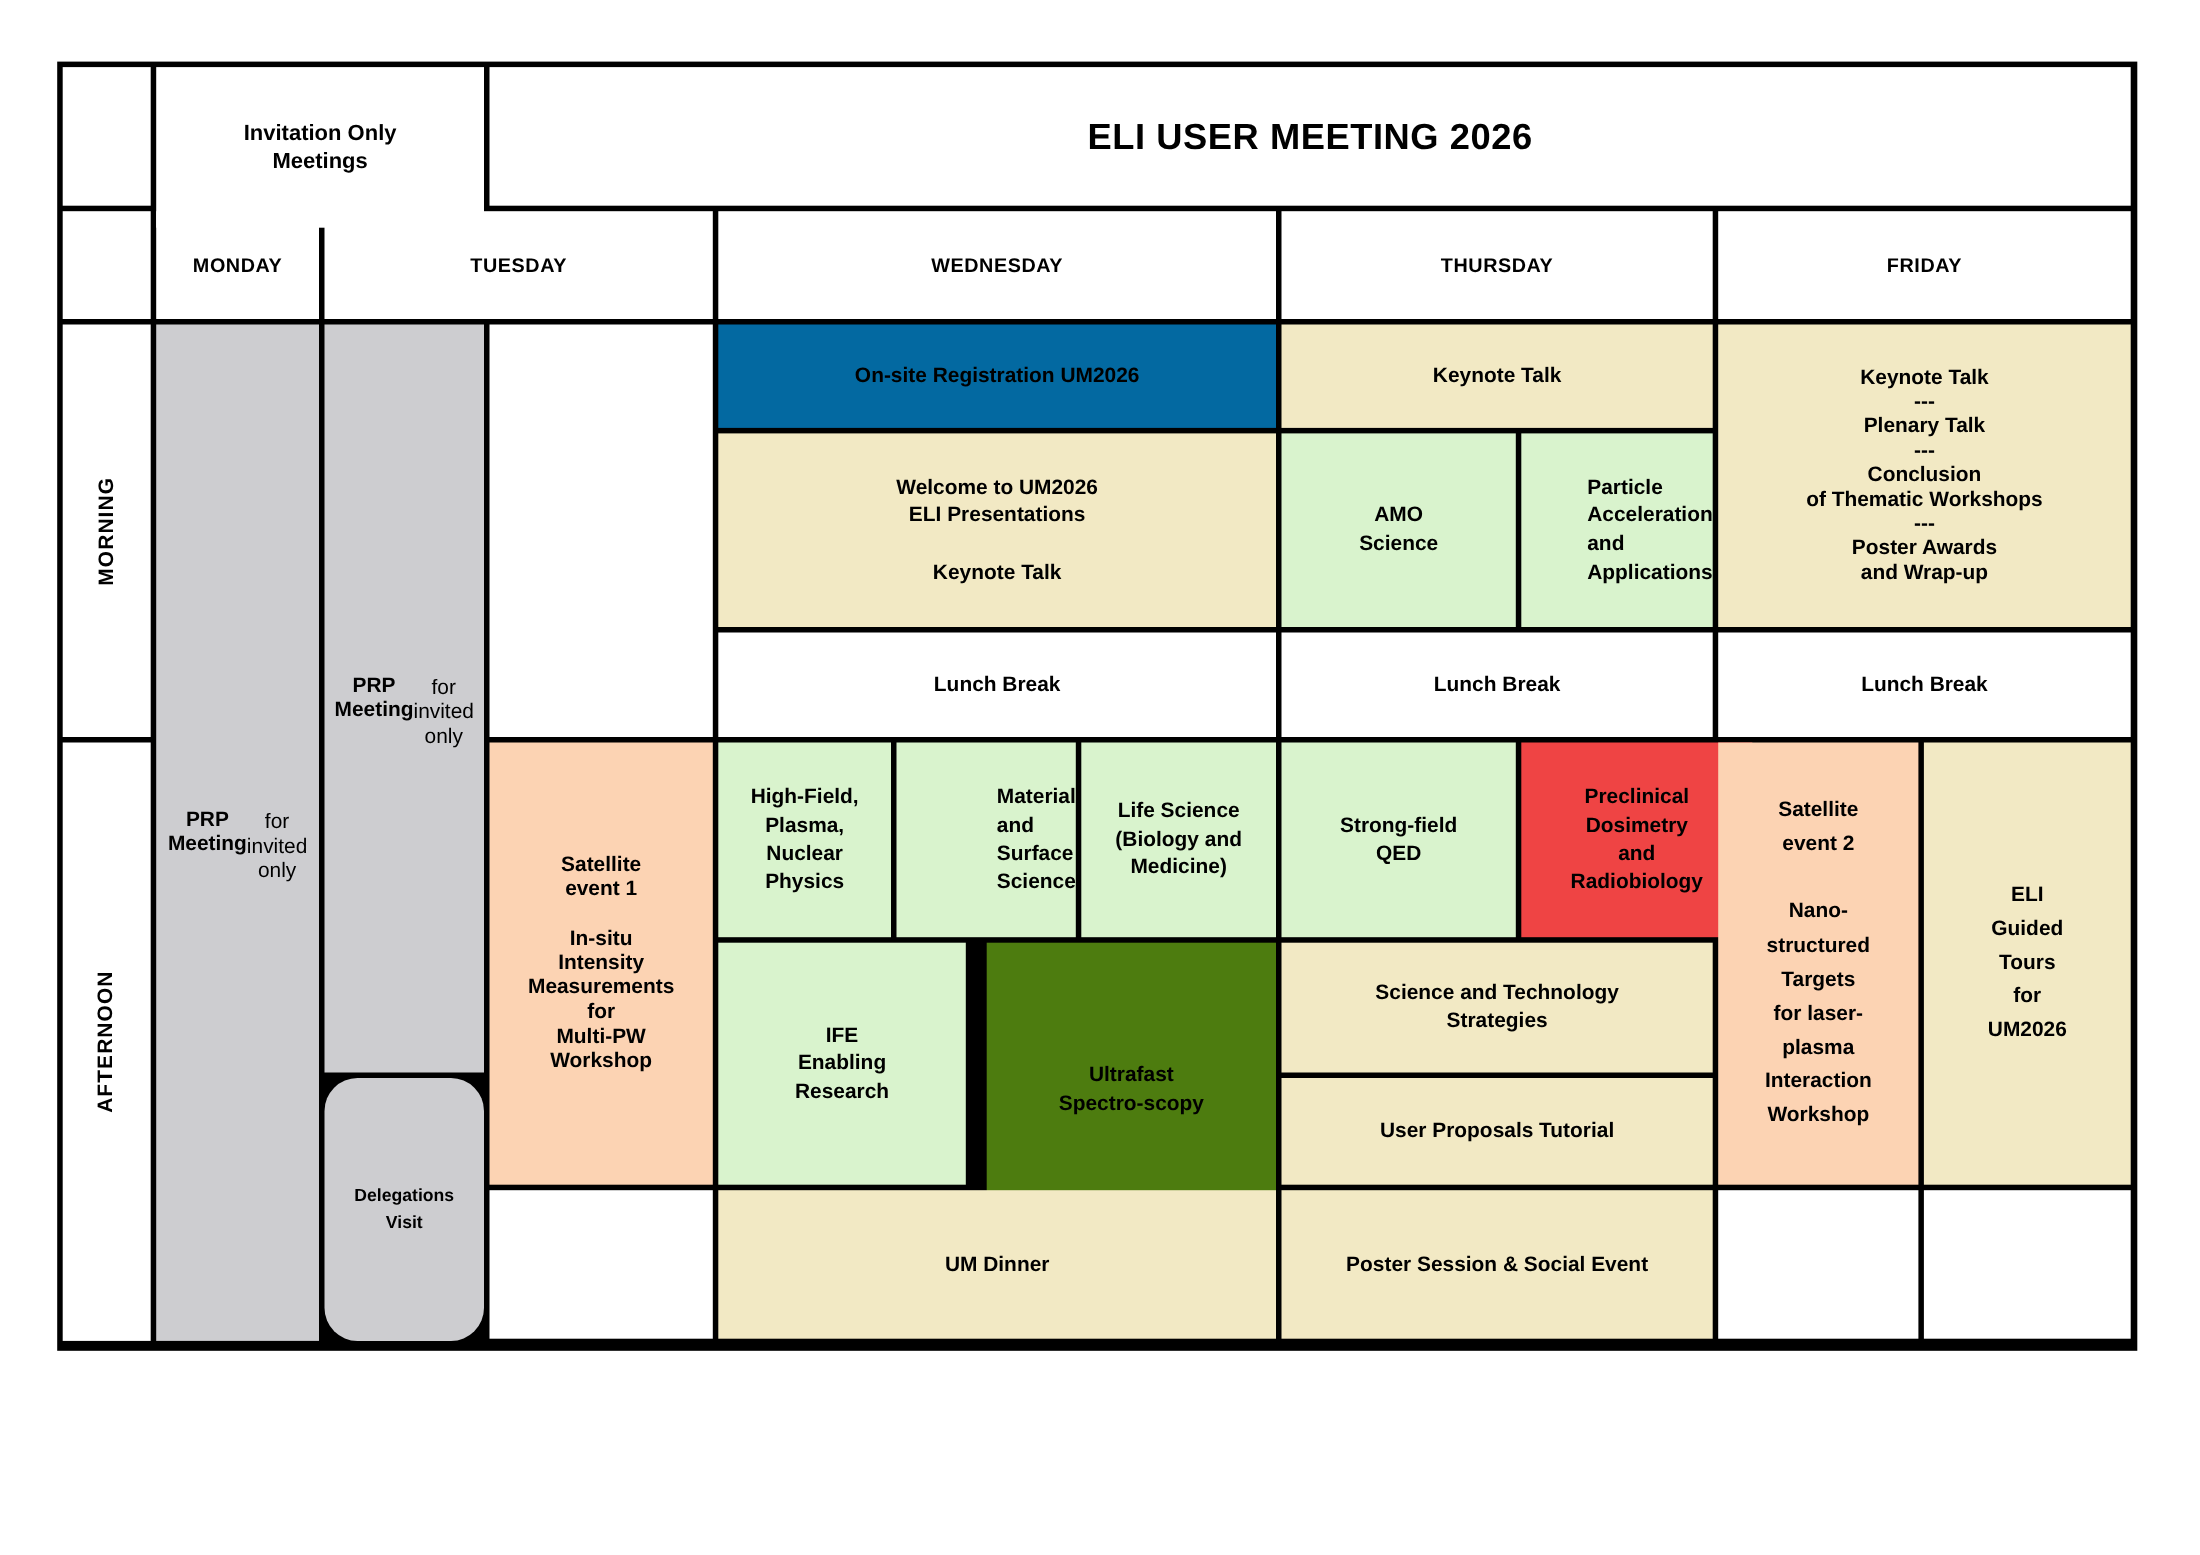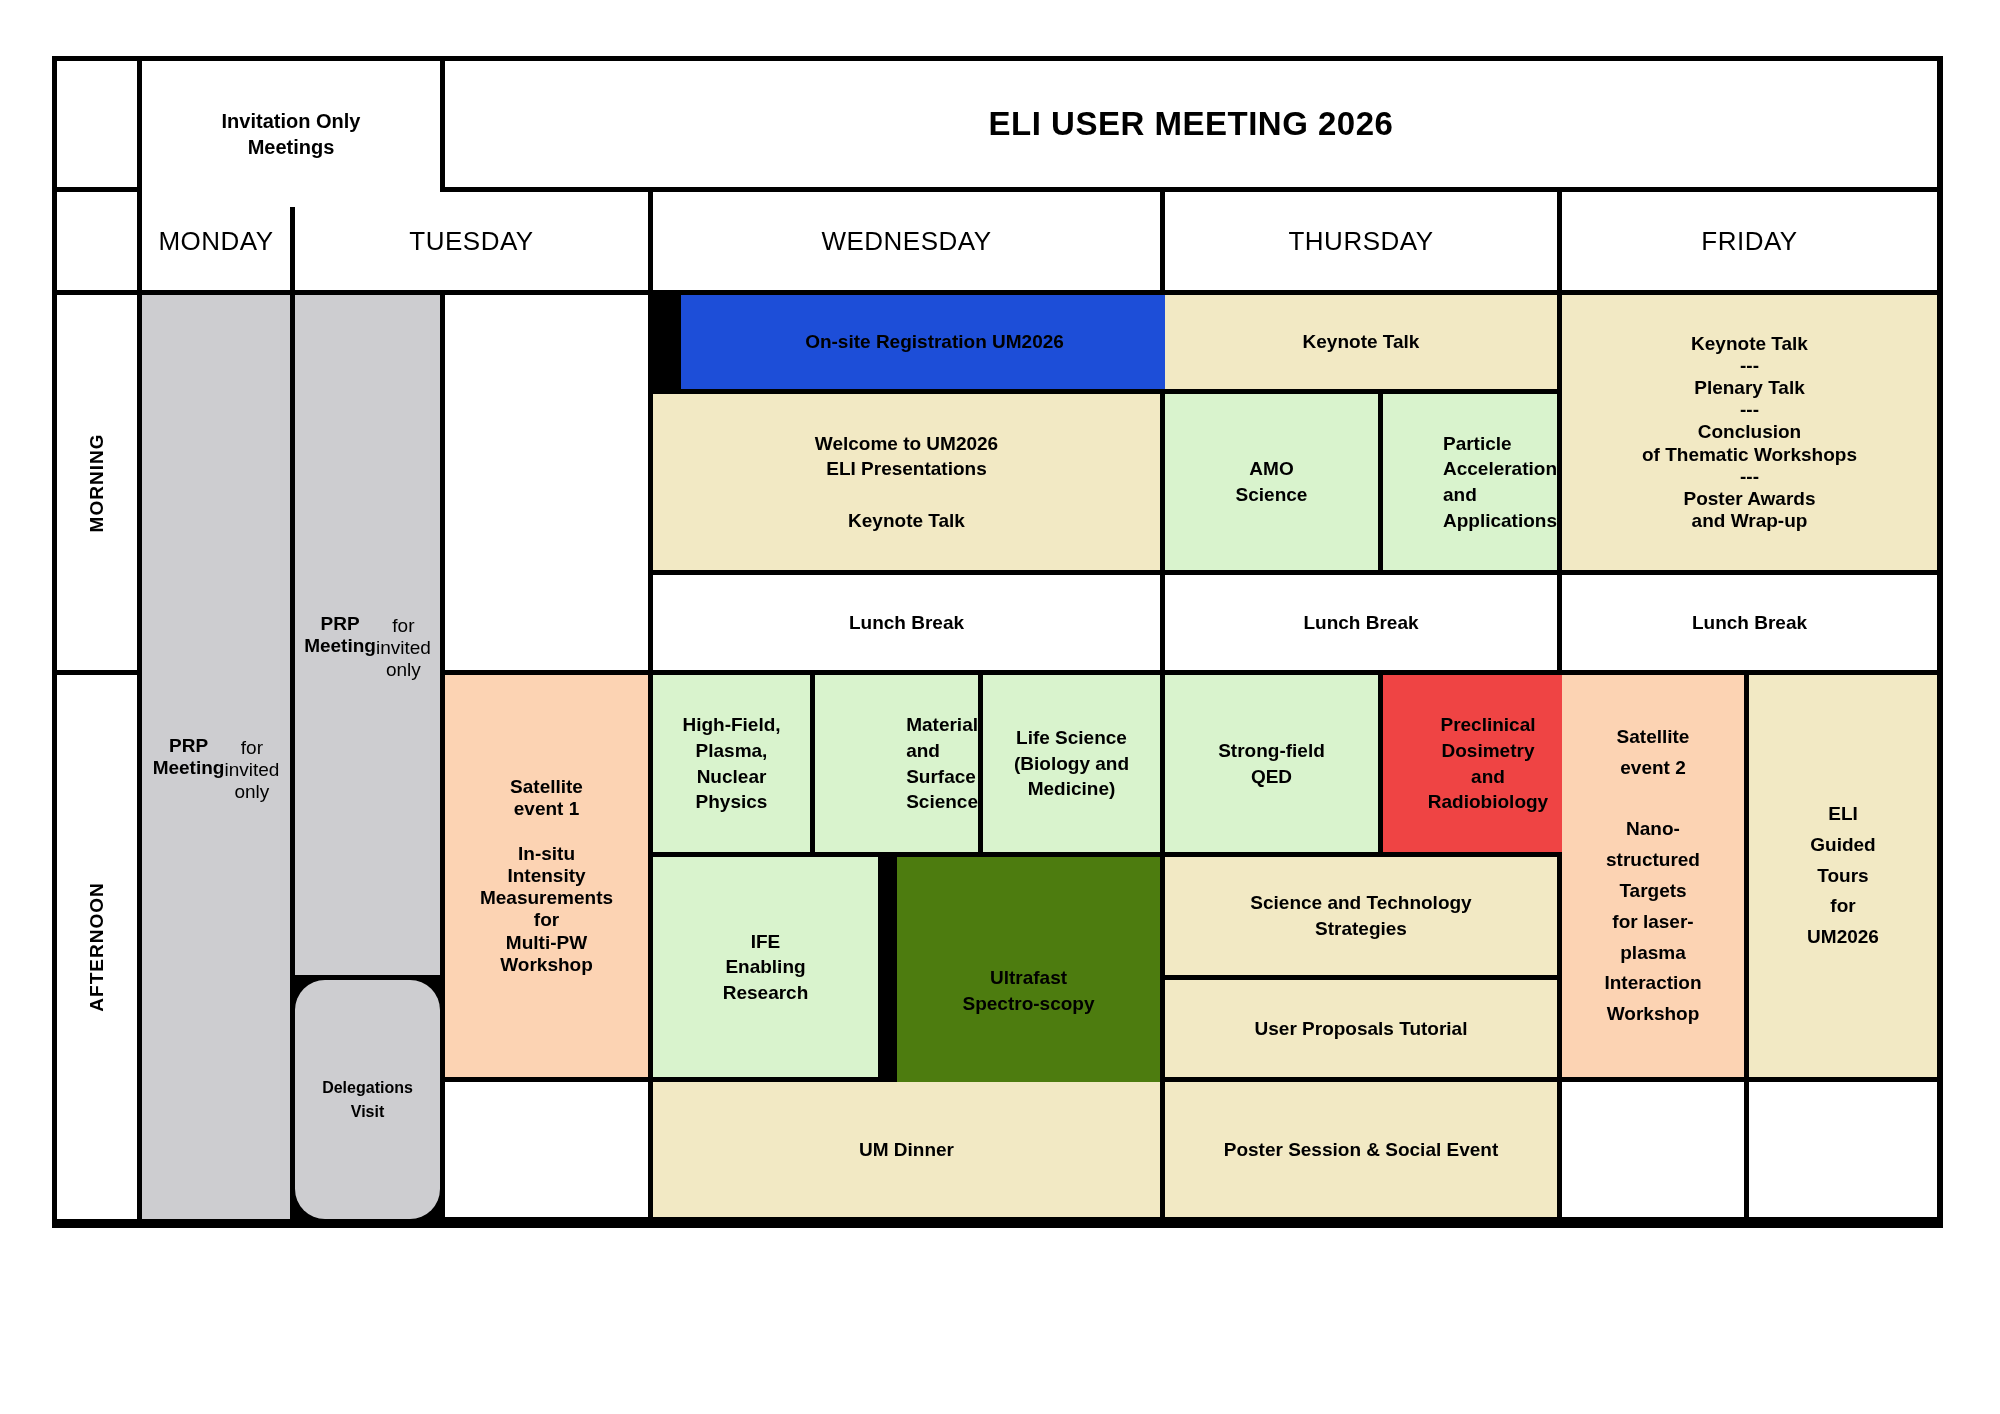--- a/index.html
+++ b/index.html
@@ -8,21 +8,21 @@
   #grid-bg{position:absolute;left:52px;top:56px;width:1891px;height:1172px;background:#000;}
   .cell{position:absolute;display:flex;align-items:center;justify-content:center;
         text-align:center;background:#fff;box-sizing:border-box;}
   .cell span{white-space:pre-line;display:block;}
   .bold{font-weight:700;}
   .txt{font-size:19px;font-weight:700;line-height:1.35;}
   .tight{line-height:1.17;}
   .airy{line-height:1.62;}
   .left-align{justify-content:flex-end;text-align:left;padding-left:40px;}
   .title-text{font-size:33px;font-weight:700;letter-spacing:0.5px;}
-  .day-text{font-size:26px;font-weight:400;letter-spacing:0.5px;}
+  .day-text{font-size:18px;font-weight:700;letter-spacing:0.5px;}
   .head2{font-size:20px;font-weight:700;line-height:1.3;}
   .small-txt{font-size:16px;font-weight:700;line-height:1.5;}
   .note{font-weight:400;margin-top:26px;}
   .stack{display:flex;align-items:center;}
   .rot span{transform:rotate(-90deg);white-space:nowrap;font-size:19px;font-weight:700;letter-spacing:1px;}
 </style>
 </head>
 <body>
 
 <div id="page">
@@ -87,21 +87,21 @@
 
 In-situ
 Intensity
 Measurements
 for
 Multi-PW
 Workshop</span>
     </div>
   <div class="cell" style="left:445px;top:1082px;width:203px;height:135px;"></div>
 
-  <div class="cell txt" style="left: 653px; top: 295px; width: 507px; height: 94px; background: #1d4ed8; margin-left: 28px;">
+  <div class="cell txt" style="left: 653px; top: 295px; width: 507px; height: 94px; background: #0369a1;">
       <span>On-site Registration UM2026</span>
     </div>
   <div class="cell txt" style="left: 653px; top: 394px; width: 507px; height: 176px; background: rgb(242, 233, 196);">
       <span>Welcome to UM2026
 ELI Presentations
 
 Keynote Talk</span>
     </div>
   <div class="cell txt" style="left:653px;top:575px;width:507px;height:95px;">
       <span>Lunch Break</span>

